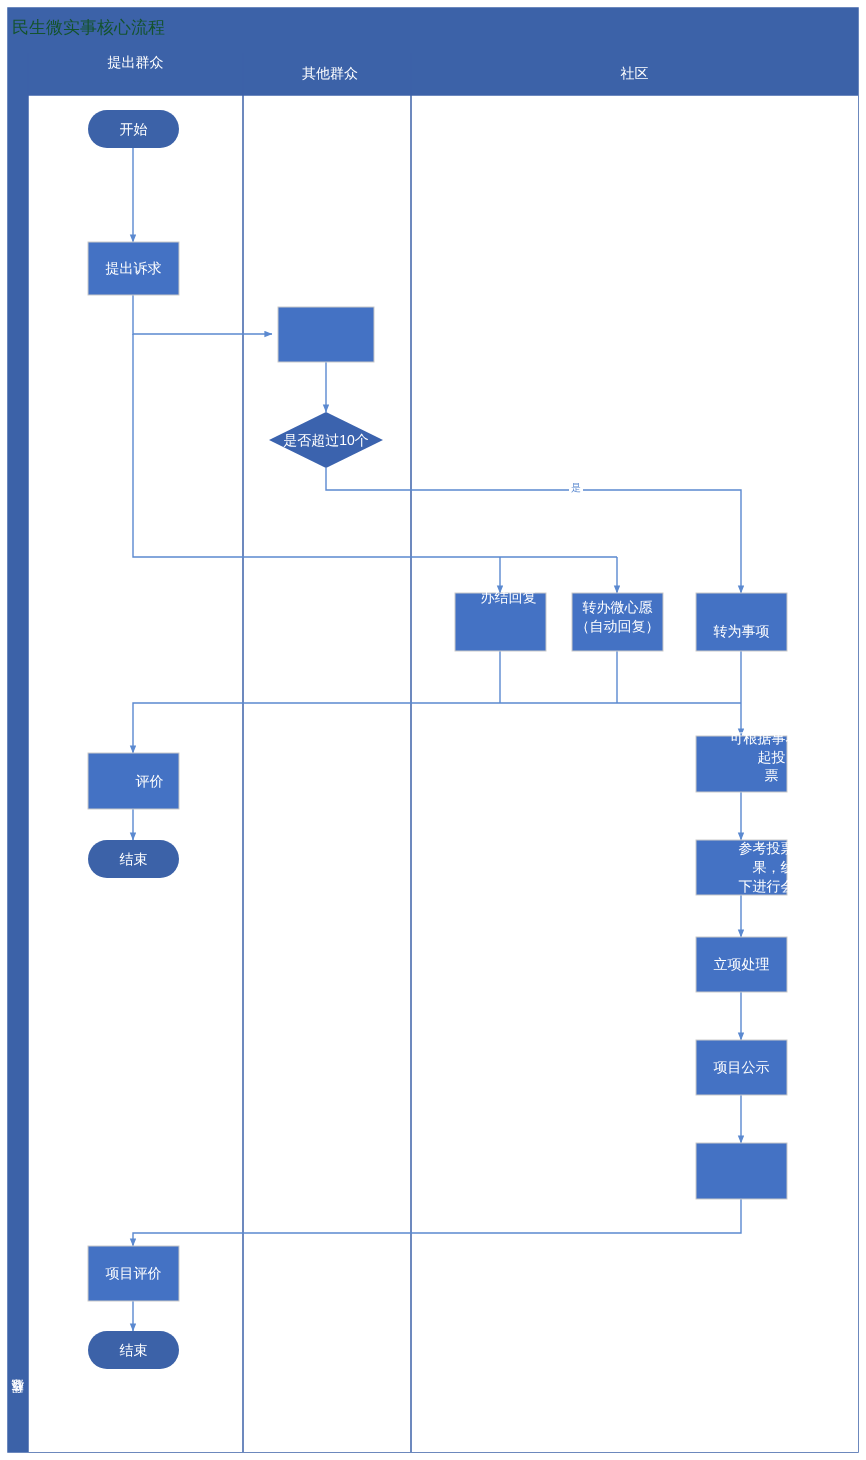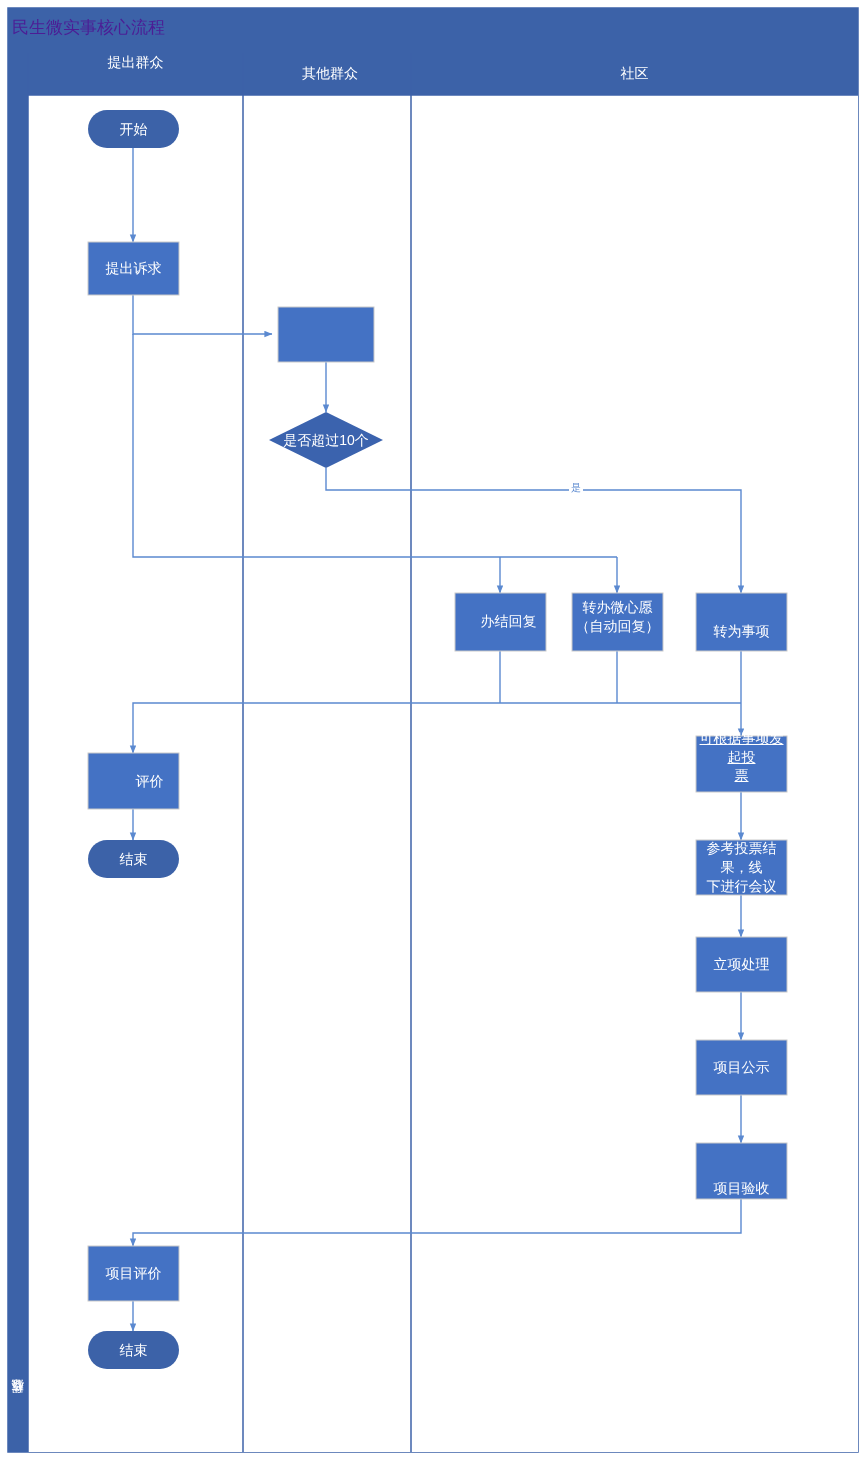--- a/index.html
+++ b/index.html
@@ -9,21 +9,21 @@
   .node-label{
     position:absolute;color:#ffffff;font-size:14px;line-height:1.35;
     display:flex;align-items:center;justify-content:center;text-align:center;
     pointer-events:none;white-space:pre-line;
   }
   .header-label{
     position:absolute;color:#ffffff;font-size:14px;
     display:flex;align-items:center;justify-content:center;text-align:center;
   }
   .title-label{
-    position:absolute;color:#4c1d95;font-size:17px;
+    position:absolute;color:#14532d;font-size:17px;
     display:flex;align-items:center;left:12px;top:12px;height:30px;
   }
   .band-label{
     position:absolute;color:#ffffff;font-size:12px;
     writing-mode:vertical-rl;transform:rotate(180deg);
     display:flex;align-items:center;justify-content:center;
   }
   .edge-label{
     position:absolute;color:#5B89D0;font-size:10px;background:#fff;padding:0 2px;
   }
@@ -124,31 +124,31 @@
 
   <div class="band-label" style="left:8px;top:1352px;width:20px;height:100px;">核心流程</div>
 
   <div class="header-label" style="left:28px;top:42px;width:215px;height:42px;">提出群众</div>
   <div class="header-label" style="left:246px;top:53px;width:168px;height:42px;">其他群众</div>
   <div class="header-label" style="left:411px;top:53px;width:447px;height:42px;">社区</div>
 
   <div class="node-label" style="left:88px;top:110px;width:91px;height:38px;">开始</div>
   <div class="node-label" style="left:88px;top:242px;width:91px;height:53px;">提出诉求</div>
   <div class="node-label" style="left:269px;top:427px;width:114px;height:26px;">是否超过10个</div>
-  <div class="node-label" style="left:455px;top:592px;width:107px;height:58px;">办结回复</div>
+  <div class="node-label" style="left:455px;top:568px;width:107px;height:58px;">办结回复</div>
   <div class="node-label" style="left:572px;top:593px;width:91px;height:48px;">转办微心愿
 （自动回复）</div>
   <div class="node-label" style="left:696px;top:593px;width:91px;height:76px;">转为事项</div>
   <div class="node-label" style="left:104px;top:753px;width:91px;height:56px;">评价</div>
   <div class="node-label" style="left:88px;top:840px;width:91px;height:38px;">结束</div>
-  <div class="node-label" style="left:696px;top:736px;width:91px;height:42px;text-decoration:underline;">可根据事项发起投
+  <div class="node-label" style="left:726px;top:736px;width:91px;height:42px;">可根据事项发起投
 票</div>
-  <div class="node-label" style="left:696px;top:840px;width:91px;height:55px;">参考投票结果，线
+  <div class="node-label" style="left:696px;top:840px;width:91px;height:55px;padding-left:32px;">参考投票结果，线
 下进行会议</div>
   <div class="node-label" style="left:696px;top:937px;width:91px;height:55px;">立项处理</div>
   <div class="node-label" style="left:696px;top:1040px;width:91px;height:55px;">项目公示</div>
-  <div class="node-label" style="left:696px;top:1156px;width:91px;height:64px;">项目验收</div>
+  <div class="node-label" style="left:696px;top:1210px;width:91px;height:64px;">项目验收</div>
   <div class="node-label" style="left:88px;top:1246px;width:91px;height:55px;">项目评价</div>
   <div class="node-label" style="left:88px;top:1331px;width:91px;height:38px;">结束</div>
 
   <div class="edge-label" style="left:569px;top:481px;">是</div>
 
 </div>
 
 </body></html>

